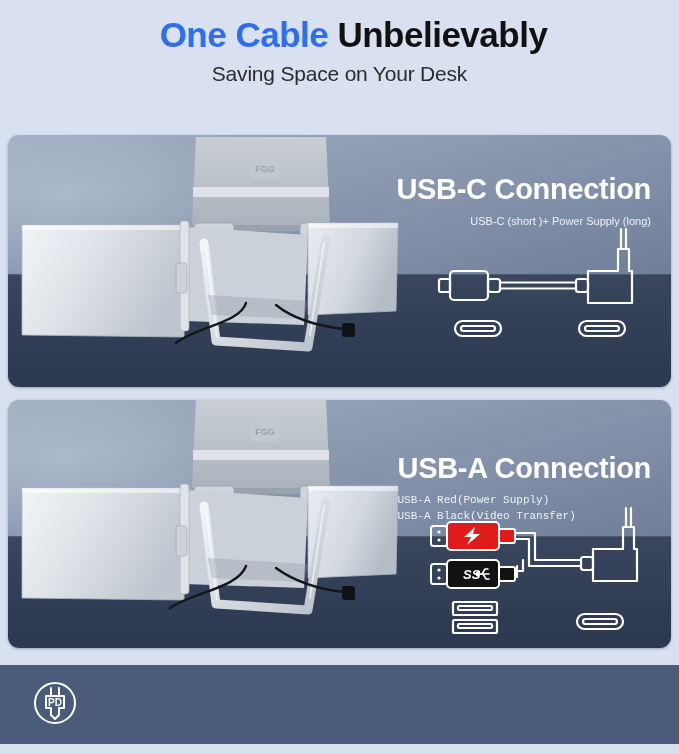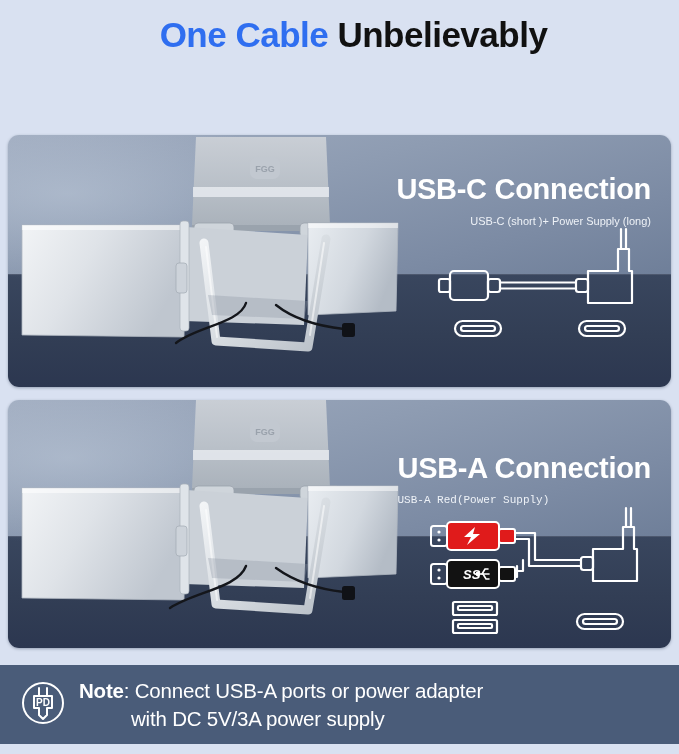--- a/index.html
+++ b/index.html
@@ -127,40 +127,40 @@
   
   .note-bar {
     position: absolute;
     left: 0;
     top: 665px;
     width: 679px;
     height: 79px;
     background: #4a5c79;
     display: flex;
     align-items: center;
-    padding-left: 20px;
-    gap: 13px;
+    padding-left: 32px;
   }
   .pd-icon { flex: 0 0 auto; }
   .note-text {
     color: #ffffff;
     font-size: 20.5px;
     line-height: 1.32;
     letter-spacing: -0.2px;
   }
   .note-label { font-weight: bold; }
   .note-line2 { display: block; padding-left: 52px; }
 </style>
 </head>
 <body>
 
 <div class="header">
   <div class="title-line">
     <span class="title-accent">One Cable</span><span> Unbelievably</span>
   </div>
+  <div class="subtitle">Saving Space on Your Desk</div>
 </div>
 
 <div class="panel" id="panel-usbc">
   <div class="scene-wall"></div>
   <div class="scene-desk"></div>
   <div class="wall-glow"></div>
 
   <div class="product">
     <svg viewBox="0 0 420 252" preserveAspectRatio="xMidYMid meet">
       <defs>
@@ -347,20 +347,21 @@
         <path d="M268,168 C290,184 318,190 336,192"></path>
       </g>
       <rect x="334" y="186" width="13" height="14" rx="2.5" fill="#101217"></rect>
     </svg>
   </div>
 
   <div class="panel-text">
     <div class="panel-heading">USB-A Connection</div>
     <div class="panel-sub-group">
       <div class="panel-sub">USB-A Red(Power Supply)</div>
+      <div class="panel-sub">USB-A Black(Video Transfer)</div>
     </div>
   </div>
 
   <div class="cable-diagram" id="cable-usba">
     <svg viewBox="0 0 240 120">
 
       <g>
         <rect x="8" y="8" width="16" height="20" rx="2.5" fill="none" stroke="#ffffff" stroke-width="2"></rect>
         <circle cx="16" cy="14" r="1.6" fill="#ffffff"></circle>
         <circle cx="16" cy="22" r="1.6" fill="#ffffff"></circle>
@@ -413,17 +414,13 @@
 <div class="note-bar">
   <div class="pd-icon">
     <svg width="46" height="46" viewBox="0 0 46 46">
       <circle cx="23" cy="23" r="20" fill="none" stroke="#ffffff" stroke-width="2"></circle>
       <path d="M14,16 L32,16 L32,28 L27,28 L27,35 L23,39 L19,35 L19,28 L14,28 Z" fill="none" stroke="#ffffff" stroke-width="2" stroke-linejoin="round"></path>
       <path d="M19,16 L19,8" fill="none" stroke="#ffffff" stroke-width="2" stroke-linecap="round"></path>
       <path d="M27,16 L27,8" fill="none" stroke="#ffffff" stroke-width="2" stroke-linecap="round"></path>
       <text x="23" y="26" font-family="Liberation Sans, sans-serif" font-size="10" font-weight="bold" fill="#ffffff" text-anchor="middle">PD</text>
     </svg>
   </div>
-  <div class="note-text">
-    <span class="note-label">Note</span><span>: </span><span>Connect USB-A ports or power adapter</span>
-    <span class="note-line2">with DC 5V/3A power supply</span>
-  </div>
 </div>
 
 </body></html>

